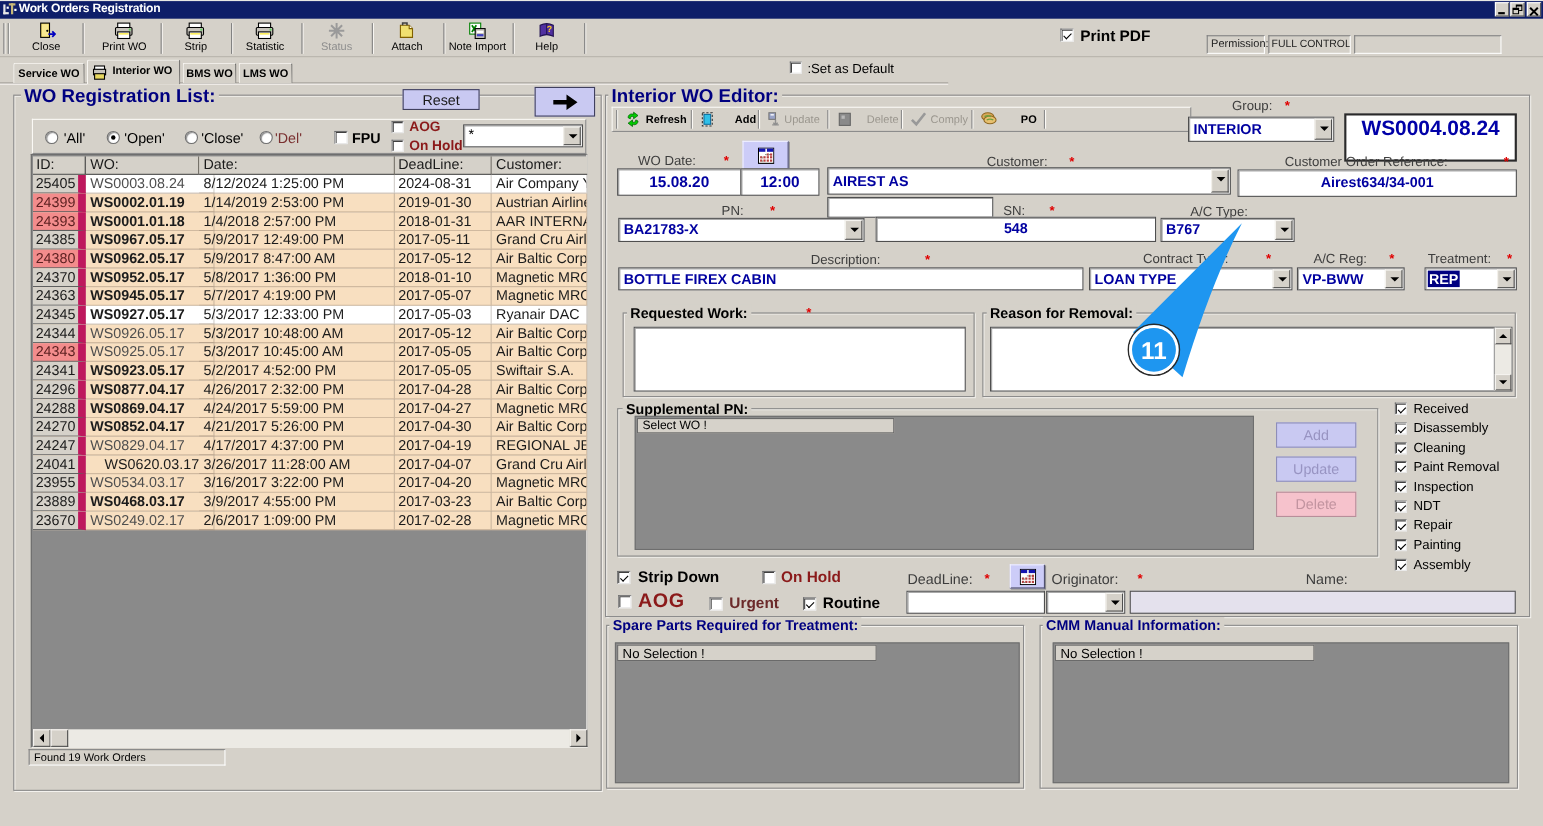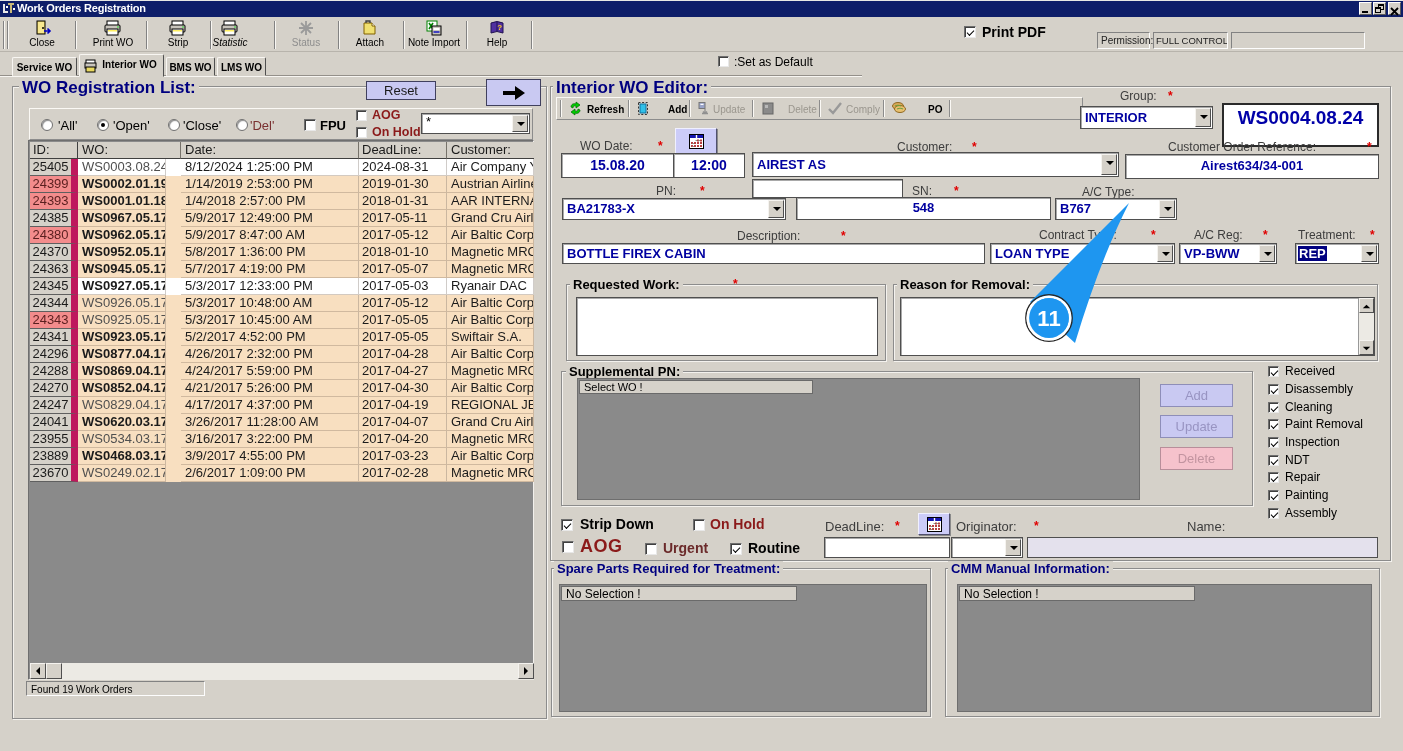--- a/index.html
+++ b/index.html
@@ -32,21 +32,21 @@
 .tbtn { position:absolute; top:2px; height:30px; text-align:center; font-size:10px; color:#000; }
 .tbtn .ic { display:block; margin:0 auto 1px; width:20px; height:16px; }
 .tsep { position:absolute; top:3px; width:2px; height:28px; border-left:1px solid #828282; border-right:1px solid #F8F6F2; }
 
 .tab { position:absolute; background:#D5D1C9; border:1px solid; border-color:#F8F6F2 #505050 #D5D1C9 #F8F6F2; border-radius:2px 2px 0 0; font-size:10px; font-weight:bold; text-align:center; padding-top:4px; }
 
 .trow { position:absolute; left:0; width:504px; height:17px; }
 .tcell { position:absolute; top:0; height:17px; font-size:13px; color:#1B1B1B; white-space:nowrap; overflow:hidden; line-height:16px; }
 .idc { left:0; width:48px; background:#D5D1C9; border-right:7px solid #be185d; border-bottom:1px solid #5F5F5F; text-align:center; }
 .idc.pink { background:#F38C8C; color:#5A1F1F; }
-.c1 { left:48px; width:88px; padding-left:4px; }
+.c1 { left:48px; width:117px; padding-left:4px; }
 .c2 { left:151px; width:178px; padding-left:4px; }
 .c3 { left:329px; width:88px; padding-left:3px; }
 .c4 { left:417px; width:87px; padding-left:4px; }
 .dcell { border-right:1px solid rgba(120,110,100,.35); border-bottom:1px solid rgba(160,140,120,.45); }
 .gbox-label { position:absolute; font-weight:bold; color:#000080; background:#D5D1C9; padding:0 3px; }
 .blk-label { position:absolute; font-weight:bold; color:#000; background:#D5D1C9; padding:0 3px; font-size:12px; }
 .graybar { position:absolute; background:#D6D2CA; border:1px solid #6A6A6A; font-size:11px; color:#000; padding:0 4px; line-height:13px; }
 .scroll-btn { position:absolute; background:#D5D1C9; border:1px solid; border-color:#F5F3EF #4F4F4F #4F4F4F #F5F3EF; }
 </style>
 </head>
@@ -100,21 +100,21 @@
   <div class="tbtn" style="left:146px;width:64px;">
     <svg class="ic" viewBox="0 0 20 16">
           <rect x="4" y="1" width="11" height="5" fill="#fff" stroke="#000"></rect>
           <rect x="2" y="5" width="15" height="7" rx="1" fill="#C8C4BC" stroke="#000"></rect>
           <rect x="4" y="9" width="11" height="6" fill="#fff" stroke="#000"></rect>
           <rect x="5" y="10" width="9" height="1.5" fill="#FFF060"></rect>
           <circle cx="15" cy="7" r="1" fill="#60D060"></circle>
         </svg>
     Strip</div>
   <div class="tsep" style="left:210px;"></div>
-  <div class="tbtn" style="left:198px;width:64px;font-style:italic;">
+  <div class="tbtn" style="left:209px;width:64px;">
     <svg class="ic" viewBox="0 0 20 16">
           <rect x="4" y="1" width="11" height="5" fill="#fff" stroke="#000"></rect>
           <rect x="2" y="5" width="15" height="7" rx="1" fill="#C8C4BC" stroke="#000"></rect>
           <rect x="4" y="9" width="11" height="6" fill="#fff" stroke="#000"></rect>
           <rect x="5" y="10" width="9" height="1.5" fill="#FFF060"></rect>
           <circle cx="15" cy="7" r="1" fill="#60D060"></circle>
         </svg>
     Statistic</div>
   <div class="tsep" style="left:274px;"></div>
   <div class="tbtn" style="left:274px;width:64px;color:#8E8E8E;">
@@ -314,21 +314,21 @@
           </div>
   <div class="trow" style="top:255px;background:#F8DFC0;">
             <div class="tcell idc">24247</div>
             <div class="tcell dcell c1" style="color:#4F4F4F;">WS0829.04.17</div>
             <div class="tcell dcell c2">4/17/2017 4:37:00 PM</div>
             <div class="tcell dcell c3">2017-04-19</div>
             <div class="tcell dcell c4">REGIONAL JET</div>
           </div>
   <div class="trow" style="top:272px;background:#F8DFC0;">
             <div class="tcell idc">24041</div>
-            <div class="tcell dcell c1" style="font-weight:bold;">WS0620.03.17</div>
+            <div class="tcell dcell c1" style="font-weight:normal;text-align:center;">WS0620.03.17</div>
             <div class="tcell dcell c2">3/26/2017 11:28:00 AM</div>
             <div class="tcell dcell c3">2017-04-07</div>
             <div class="tcell dcell c4">Grand Cru Airlin</div>
           </div>
   <div class="trow" style="top:289px;background:#F8DFC0;">
             <div class="tcell idc">23955</div>
             <div class="tcell dcell c1" style="color:#4F4F4F;">WS0534.03.17</div>
             <div class="tcell dcell c2">3/16/2017 3:22:00 PM</div>
             <div class="tcell dcell c3">2017-04-20</div>
             <div class="tcell dcell c4">Magnetic MRO</div>

